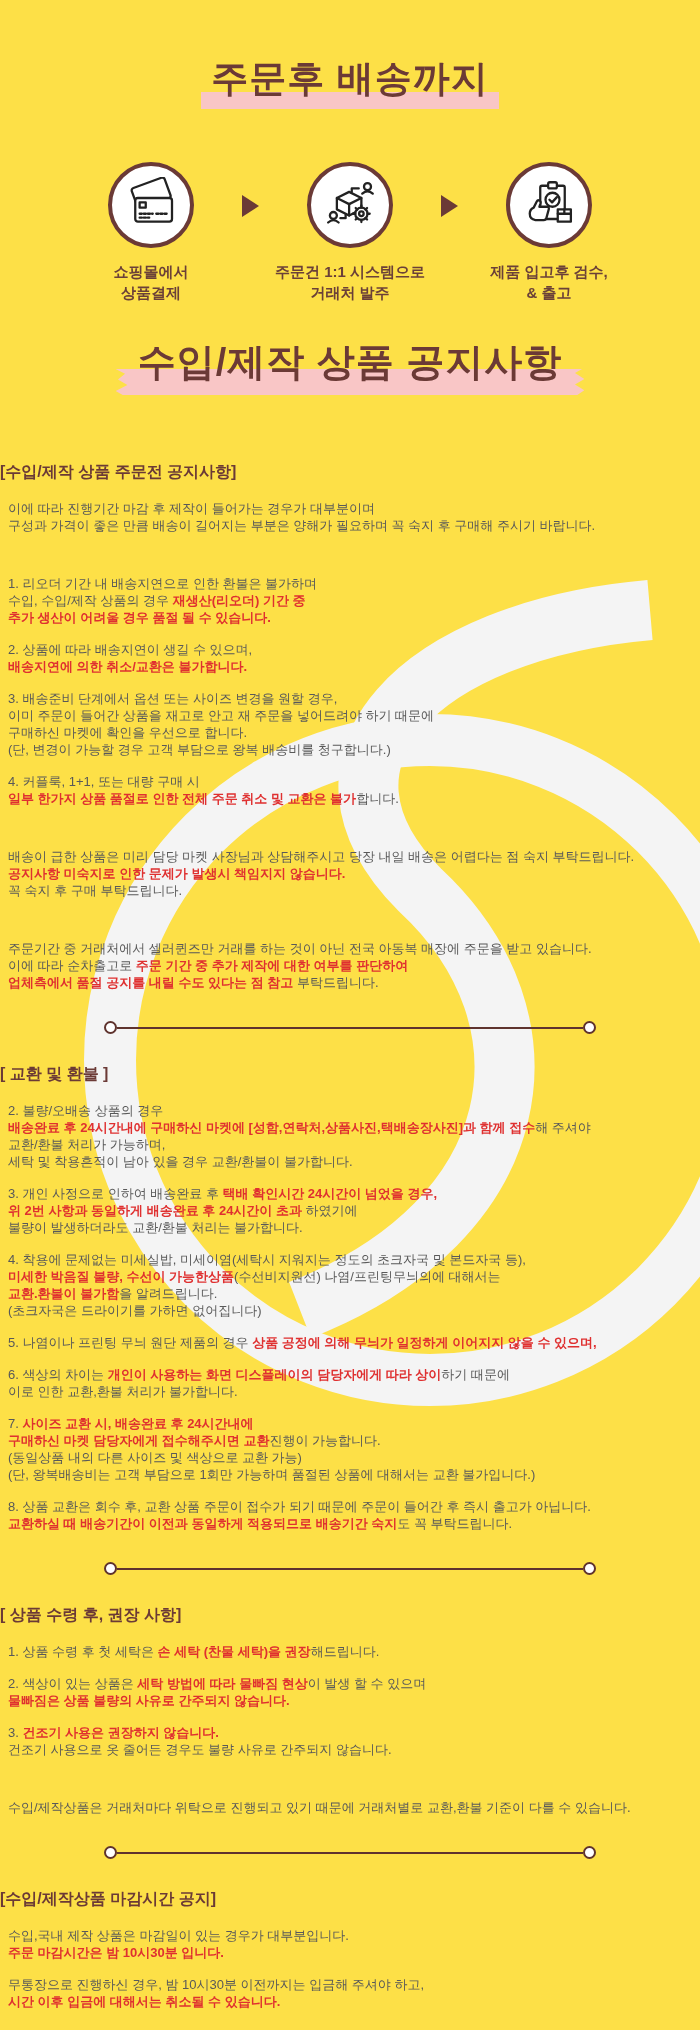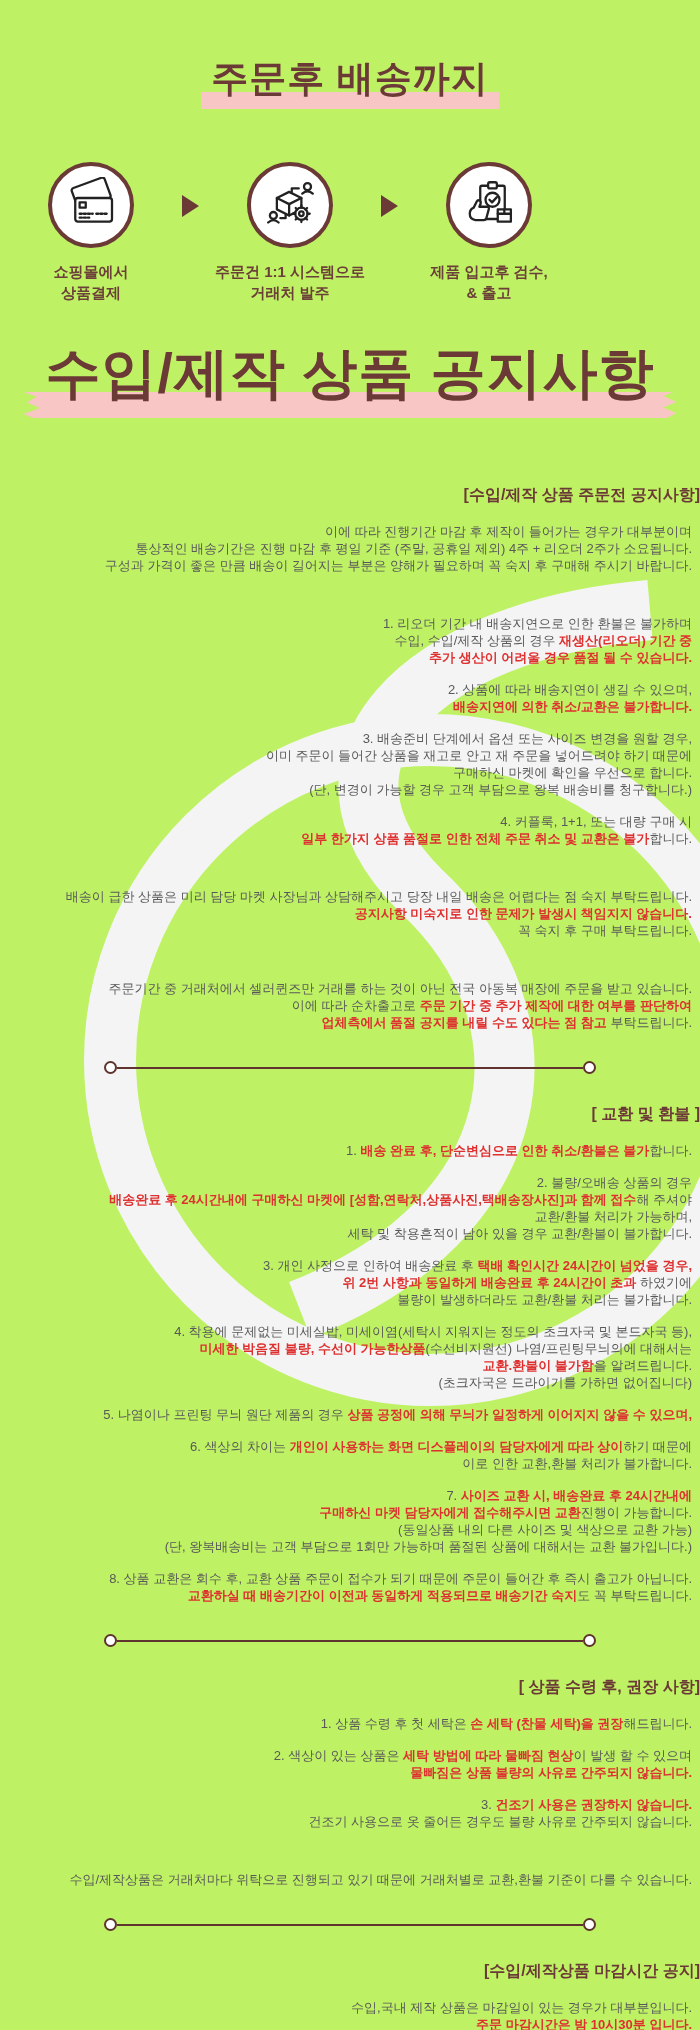--- a/index.html
+++ b/index.html
@@ -1,41 +1,41 @@
 <!DOCTYPE html>
 <html><head>
 <meta charset="utf-8">
 <style>
   html,body{margin:0;padding:0;background:#fff;}
   .page{
     position:relative;
     width:700px;height:2030px;
     margin:0 auto;
     overflow:hidden;
-    background:#bef264;
+    background:#fde047;
     font-family:"Liberation Sans","DejaVu Sans",sans-serif;
   }
   .watermark{position:absolute;top:520px;left:0;z-index:0;pointer-events:none;}
   .content{position:relative;z-index:1;}
 
   
   .title1-wrap{padding-top:54px;text-align:center;}
   .title1{
     position:relative;display:inline-block;z-index:0;
     font-size:37px;font-weight:bold;letter-spacing:1px;
     color:#6b3a36;
   }
   .title1::after{
     content:"";position:absolute;z-index:-1;
     left:-10px;right:-10px;bottom:-5px;height:17px;
     background:#f9c6c6;
   }
 
   
-  .process{margin-top:58px;display:flex;justify-content:flex-start;align-items:flex-start;}
+  .process{margin-top:58px;display:flex;justify-content:center;align-items:flex-start;}
   .step{width:182px;display:flex;flex-direction:column;align-items:center;}
   .circle{
     width:86px;height:86px;border-radius:50%;
     border:4px solid #6b3a36;background:#fff;
     display:flex;align-items:center;justify-content:center;
     box-sizing:border-box;
   }
   .circle svg{width:56px;height:56px;}
   .step-label{
     margin-top:13px;text-align:center;
@@ -45,33 +45,33 @@
     width:0;height:0;margin-top:33px;
     border-left:17px solid #6b3a36;
     border-top:11px solid transparent;
     border-bottom:11px solid transparent;
   }
 
   
   .title2-wrap{margin-top:34px;text-align:center;}
   .title2{
     position:relative;display:inline-block;z-index:0;
-    font-size:55px;font-weight:bold;letter-spacing:1px;
+    font-size:38px;font-weight:bold;letter-spacing:1px;
     color:#6b3a36;
   }
   .title2::after{
     content:"";position:absolute;z-index:-1;
     left:-22px;right:-22px;bottom:-7px;height:26px;
     background:#f9c6c6;
     clip-path:polygon(0% 0%,2% 18%,0.5% 40%,2.5% 62%,0% 85%,1.5% 100%,98.5% 100%,100% 82%,98% 60%,100% 38%,98% 15%,99.5% 0%);
   }
 
   
   .sections{margin-top:74px;}
-  .section{text-align:right;}
+  .section{text-align:left;}
   .section-header{
     font-size:16px;font-weight:bold;color:#6b3a36;
     margin:0 0 17px 0;
   }
   .block{margin:0 8px 15px 8px;}
   .block.mt{margin-top:41px;}
   .line{font-size:13px;line-height:17px;color:#595959;}
   .line .red{color:#df3030;font-weight:bold;}
 
   .divider{
@@ -184,21 +184,20 @@
 
     <div class="title2-wrap">
       <span class="title2">수입/제작 상품 공지사항</span>
     </div>
 
     <div class="sections">
         <div class="section">
           <div class="section-header">[수입/제작 상품 주문전 공지사항]</div>
           <div class="block">
             <div class="line"><span>이에 따라 진행기간 마감 후 제작이 들어가는 경우가 대부분이며</span></div>
-            <div class="line"><span>통상적인 배송기간은 진행 마감 후 평일 기준 (주말, 공휴일 제외) 4주 + 리오더 2주가 소요됩니다.</span></div>
             <div class="line"><span>구성과 가격이 좋은 만큼 배송이 길어지는 부분은 양해가 필요하며 꼭 숙지 후 구매해 주시기 바랍니다.</span></div>
           </div>
           <div class="block mt">
             <div class="line"><span>1. 리오더 기간 내 배송지연으로 인한 환불은 불가하며</span></div>
             <div class="line"><span>수입, 수입/제작 상품의 경우 </span><span class="red">재생산(리오더) 기간 중</span></div>
             <div class="line"><span class="red">추가 생산이 어려울 경우 품절 될 수 있습니다.</span></div>
           </div>
           <div class="block">
             <div class="line"><span>2. 상품에 따라 배송지연이 생길 수 있으며,</span></div>
             <div class="line"><span class="red">배송지연에 의한 취소/교환은 불가합니다.</span></div>
@@ -225,23 +224,20 @@
           </div>
         </div>
         <div class="divider">
           <span class="ring"></span>
           <span class="rule"></span>
           <span class="ring"></span>
         </div>
         <div class="section">
           <div class="section-header">[ 교환 및 환불 ]</div>
           <div class="block">
-            <div class="line"><span>1. </span><span class="red">배송 완료 후, 단순변심으로 인한 취소/환불은 불가</span><span>합니다.</span></div>
-          </div>
-          <div class="block">
             <div class="line"><span>2. 불량/오배송 상품의 경우</span></div>
             <div class="line"><span class="red">배송완료 후 24시간내에 구매하신 마켓에 [성함,연락처,상품사진,택배송장사진]과 함께 접수</span><span>해 주셔야</span></div>
             <div class="line"><span>교환/환불 처리가 가능하며,</span></div>
             <div class="line"><span>세탁 및 착용흔적이 남아 있을 경우 교환/환불이 불가합니다.</span></div>
           </div>
           <div class="block">
             <div class="line"><span>3. 개인 사정으로 인하여 배송완료 후 </span><span class="red">택배 확인시간 24시간이 넘었을 경우,</span></div>
             <div class="line"><span class="red">위 2번 사항과 동일하게 배송완료 후 24시간이 초과</span><span> 하였기에</span></div>
             <div class="line"><span>불량이 발생하더라도 교환/환불 처리는 불가합니다.</span></div>
           </div>

